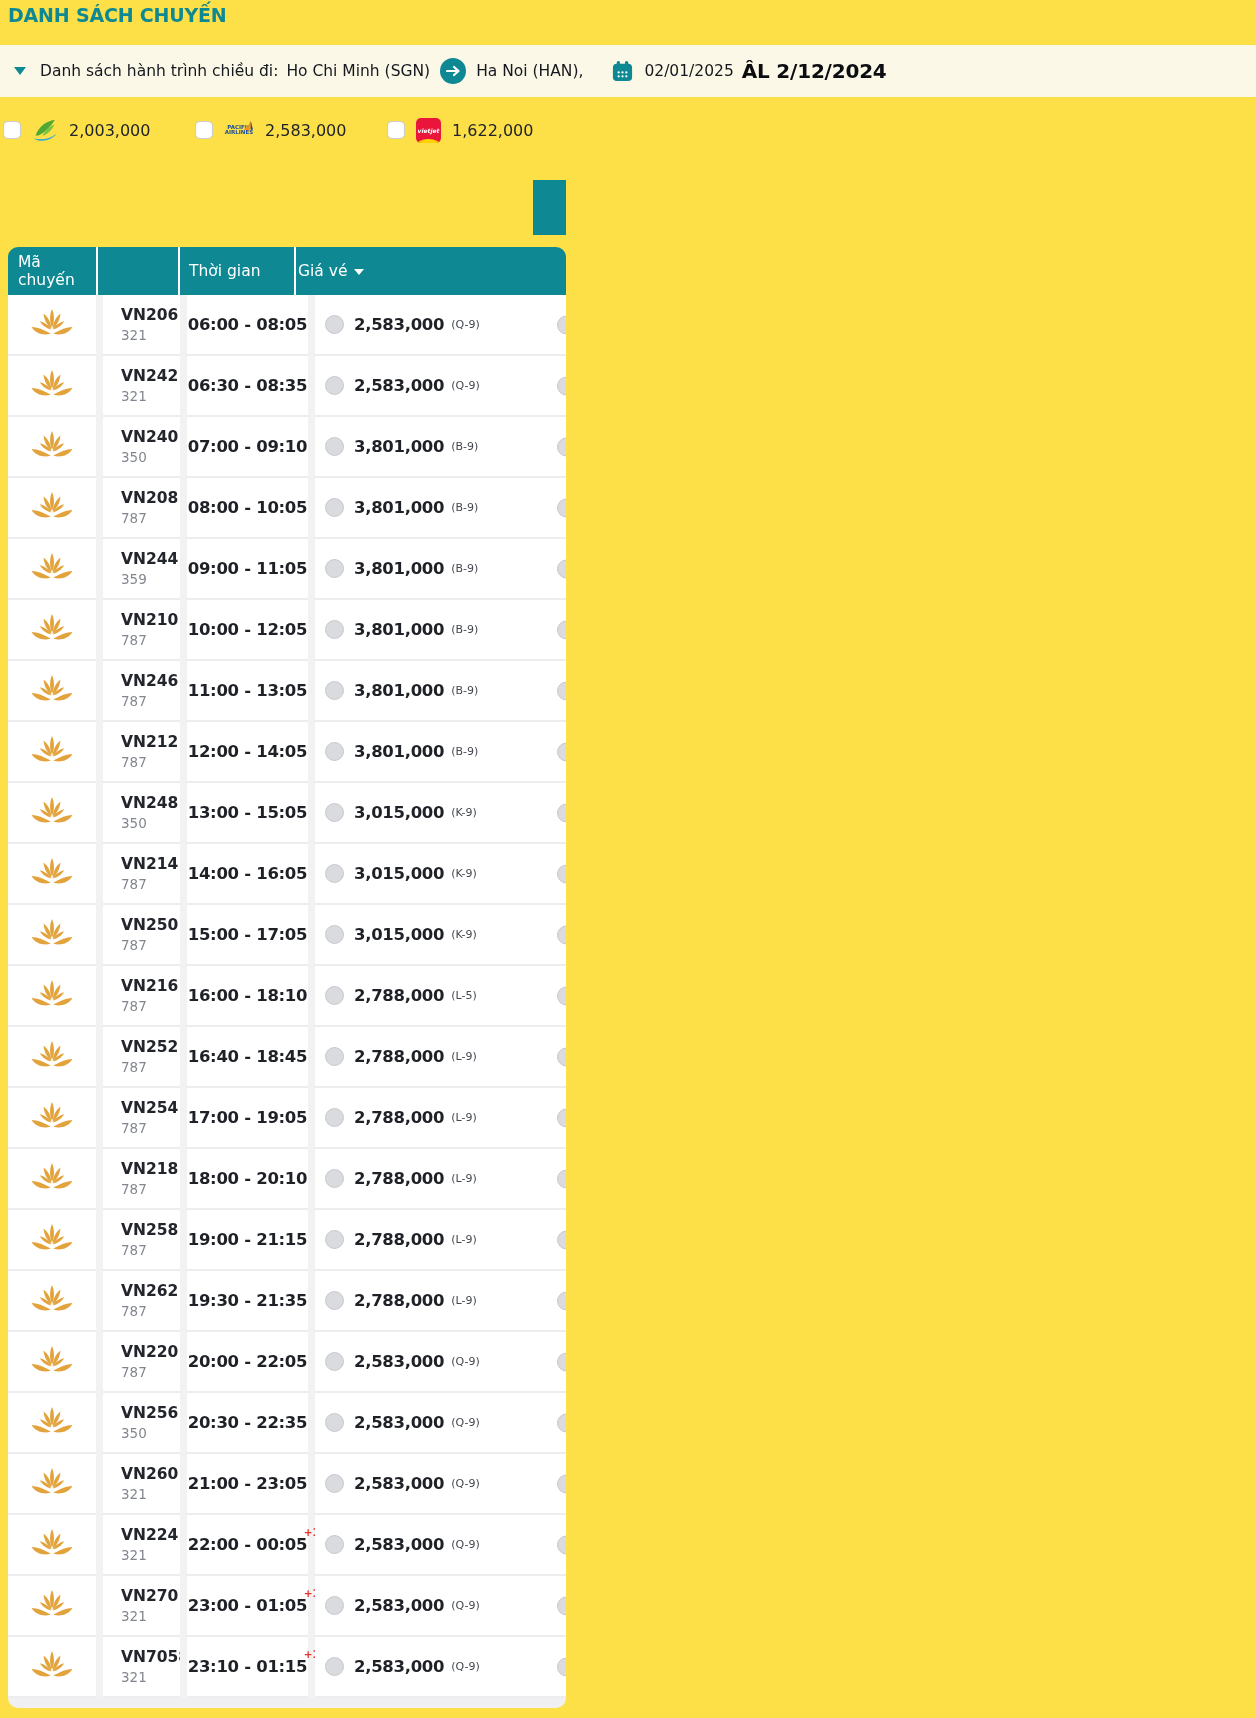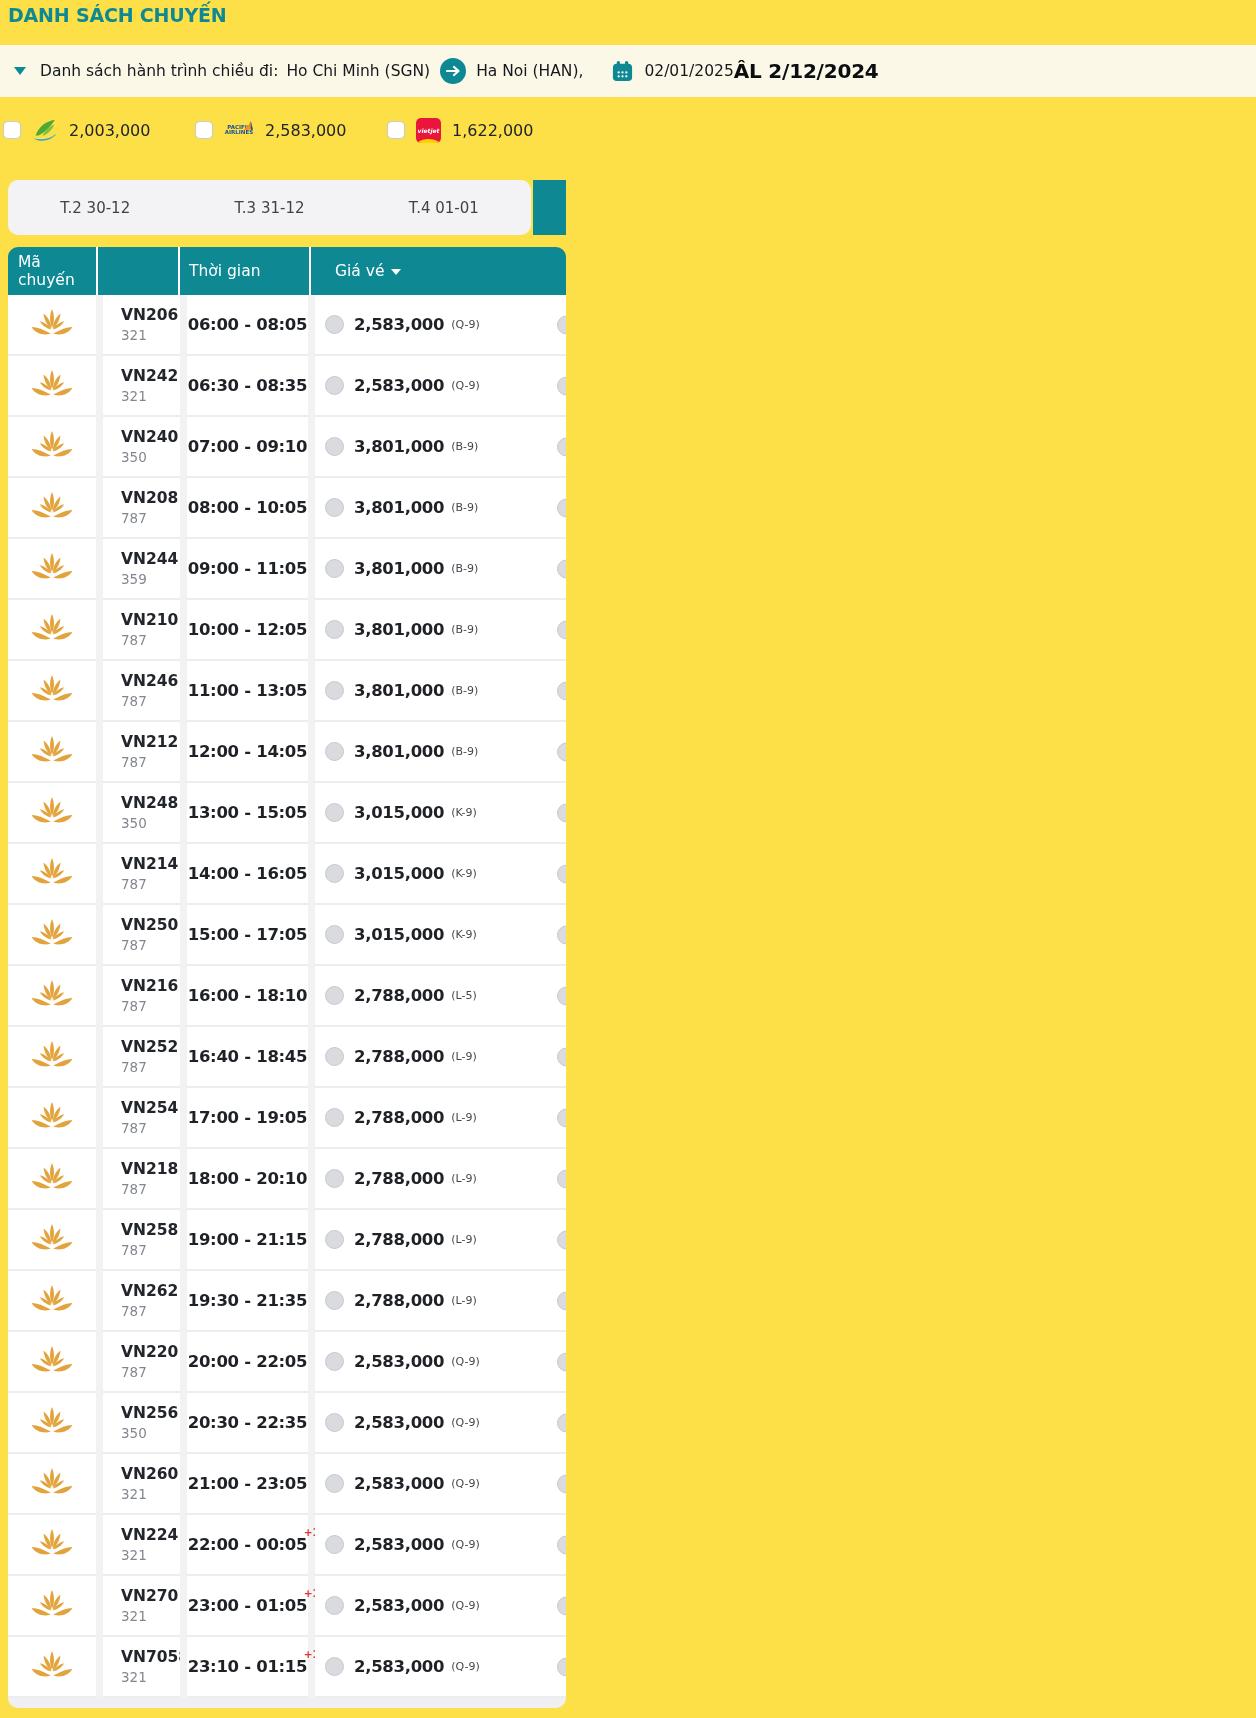--- a/index.html
+++ b/index.html
@@ -11,21 +11,21 @@
   
   .journey-bar{position:absolute;left:0;top:45px;width:1256px;height:52px;background:#fbf8e7;
                display:flex;align-items:center;padding-left:14px;box-sizing:border-box;
                font-size:15.5px;color:#15181e;}
   .chev-down{width:0;height:0;border-left:6px solid transparent;border-right:6px solid transparent;
              border-top:8px solid #0e8994;margin-right:14px;flex:none;}
   .journey-label{margin-right:8px;}
   .route-arrow{width:26px;height:26px;border-radius:50%;background:#0e8994;flex:none;
                display:flex;align-items:center;justify-content:center;margin:0 10px;}
   .cal-wrap{margin-left:28px;margin-right:10px;flex:none;display:flex;align-items:center;}
-  .lunar{font-size:20px;font-weight:bold;color:#0b0d11;margin-left:0;letter-spacing:-0.2px;}
+  .lunar{font-size:20px;font-weight:bold;color:#0b0d11;margin-left:8px;letter-spacing:-0.2px;}
   
   .filter-group{position:absolute;top:112px;height:36px;display:flex;align-items:center;gap:11px;}
   .checkbox{width:18px;height:18px;border:1.5px solid #c8cbd1;border-radius:5px;background:#fff;
             box-sizing:border-box;flex:none;}
   .filter-price{font-size:16px;color:#20242b;}
   .logo-box{display:flex;align-items:center;justify-content:center;flex:none;}
   .plogo{display:flex;flex-direction:column;align-items:center;position:relative;width:30px;}
   .ptxt{font-size:5.5px;font-weight:bold;color:#1b4e9b;line-height:5.5px;text-align:center;
         letter-spacing:0;}
   .psail{position:absolute;right:0px;top:-8px;}
@@ -40,21 +40,21 @@
   .tab{flex:1;display:flex;align-items:center;justify-content:center;font-size:15px;color:#3e434b;}
   .tab-active-stub{position:absolute;left:533px;top:180px;width:33px;height:55px;background:#0e8994;}
   
   .ftable{position:absolute;left:8px;top:247px;width:558px;}
   .thead{height:48px;background:#0e8994;border-radius:10px 10px 0 0;display:flex;
          align-items:stretch;color:#fff;font-weight:normal;font-size:15.5px;}
   .th{display:flex;align-items:center;box-sizing:border-box;}
   .th-code{width:88px;padding-left:10px;}
   .th-airline{width:82px;border-left:2px solid #fff;}
   .th-time{width:116px;border-left:2px solid #fff;padding-left:9px;}
-  .th-price{flex:1;border-left:2px solid #fff;padding-left:24px;gap:7px;margin-left:15px;}
+  .th-price{flex:1;border-left:2px solid #fff;padding-left:2px;gap:7px;}
   .sort-down{width:0;height:0;border-left:5px solid transparent;border-right:5px solid transparent;
              border-top:6px solid #fff;margin-top:2px;}
   .row{display:flex;height:61px;}
   .cell{background:#fff;border-bottom:2px solid #ededef;box-sizing:border-box;}
   .gut{width:7px;background:#f2f2f3;flex:none;}
   .c1{width:88px;display:flex;align-items:center;justify-content:center;flex:none;}
   .c2{width:77px;flex:none;display:flex;flex-direction:column;justify-content:center;
       padding-left:18px;}
   .code{font-size:15.5px;font-weight:bold;color:#22252b;white-space:nowrap;}
   .aircraft{font-size:13.5px;color:#82878f;margin-top:3px;}
@@ -139,25 +139,20 @@
         <span class="logo-box">
           <span class="vjlogo">
             <span class="vjyellow"></span>
             <span class="vjtxt">vietjet</span>
           </span>
         </span>
         <span class="filter-price">1,622,000</span>
       </div>
     </div>
 
-  <div class="tabbar" id="tabbar">
-      <div class="tab">T.2 30-12</div>
-      <div class="tab">T.3 31-12</div>
-      <div class="tab">T.4 01-01</div>
-    </div>
   <div class="tab-active-stub"></div>
 
   <div class="ftable">
     <div class="thead">
       <div class="th th-code">Mã chuyến</div>
       <div class="th th-airline"></div>
       <div class="th th-time">Thời gian</div>
       <div class="th th-price">
         <span>Giá vé</span>
         <span class="sort-down"></span>

